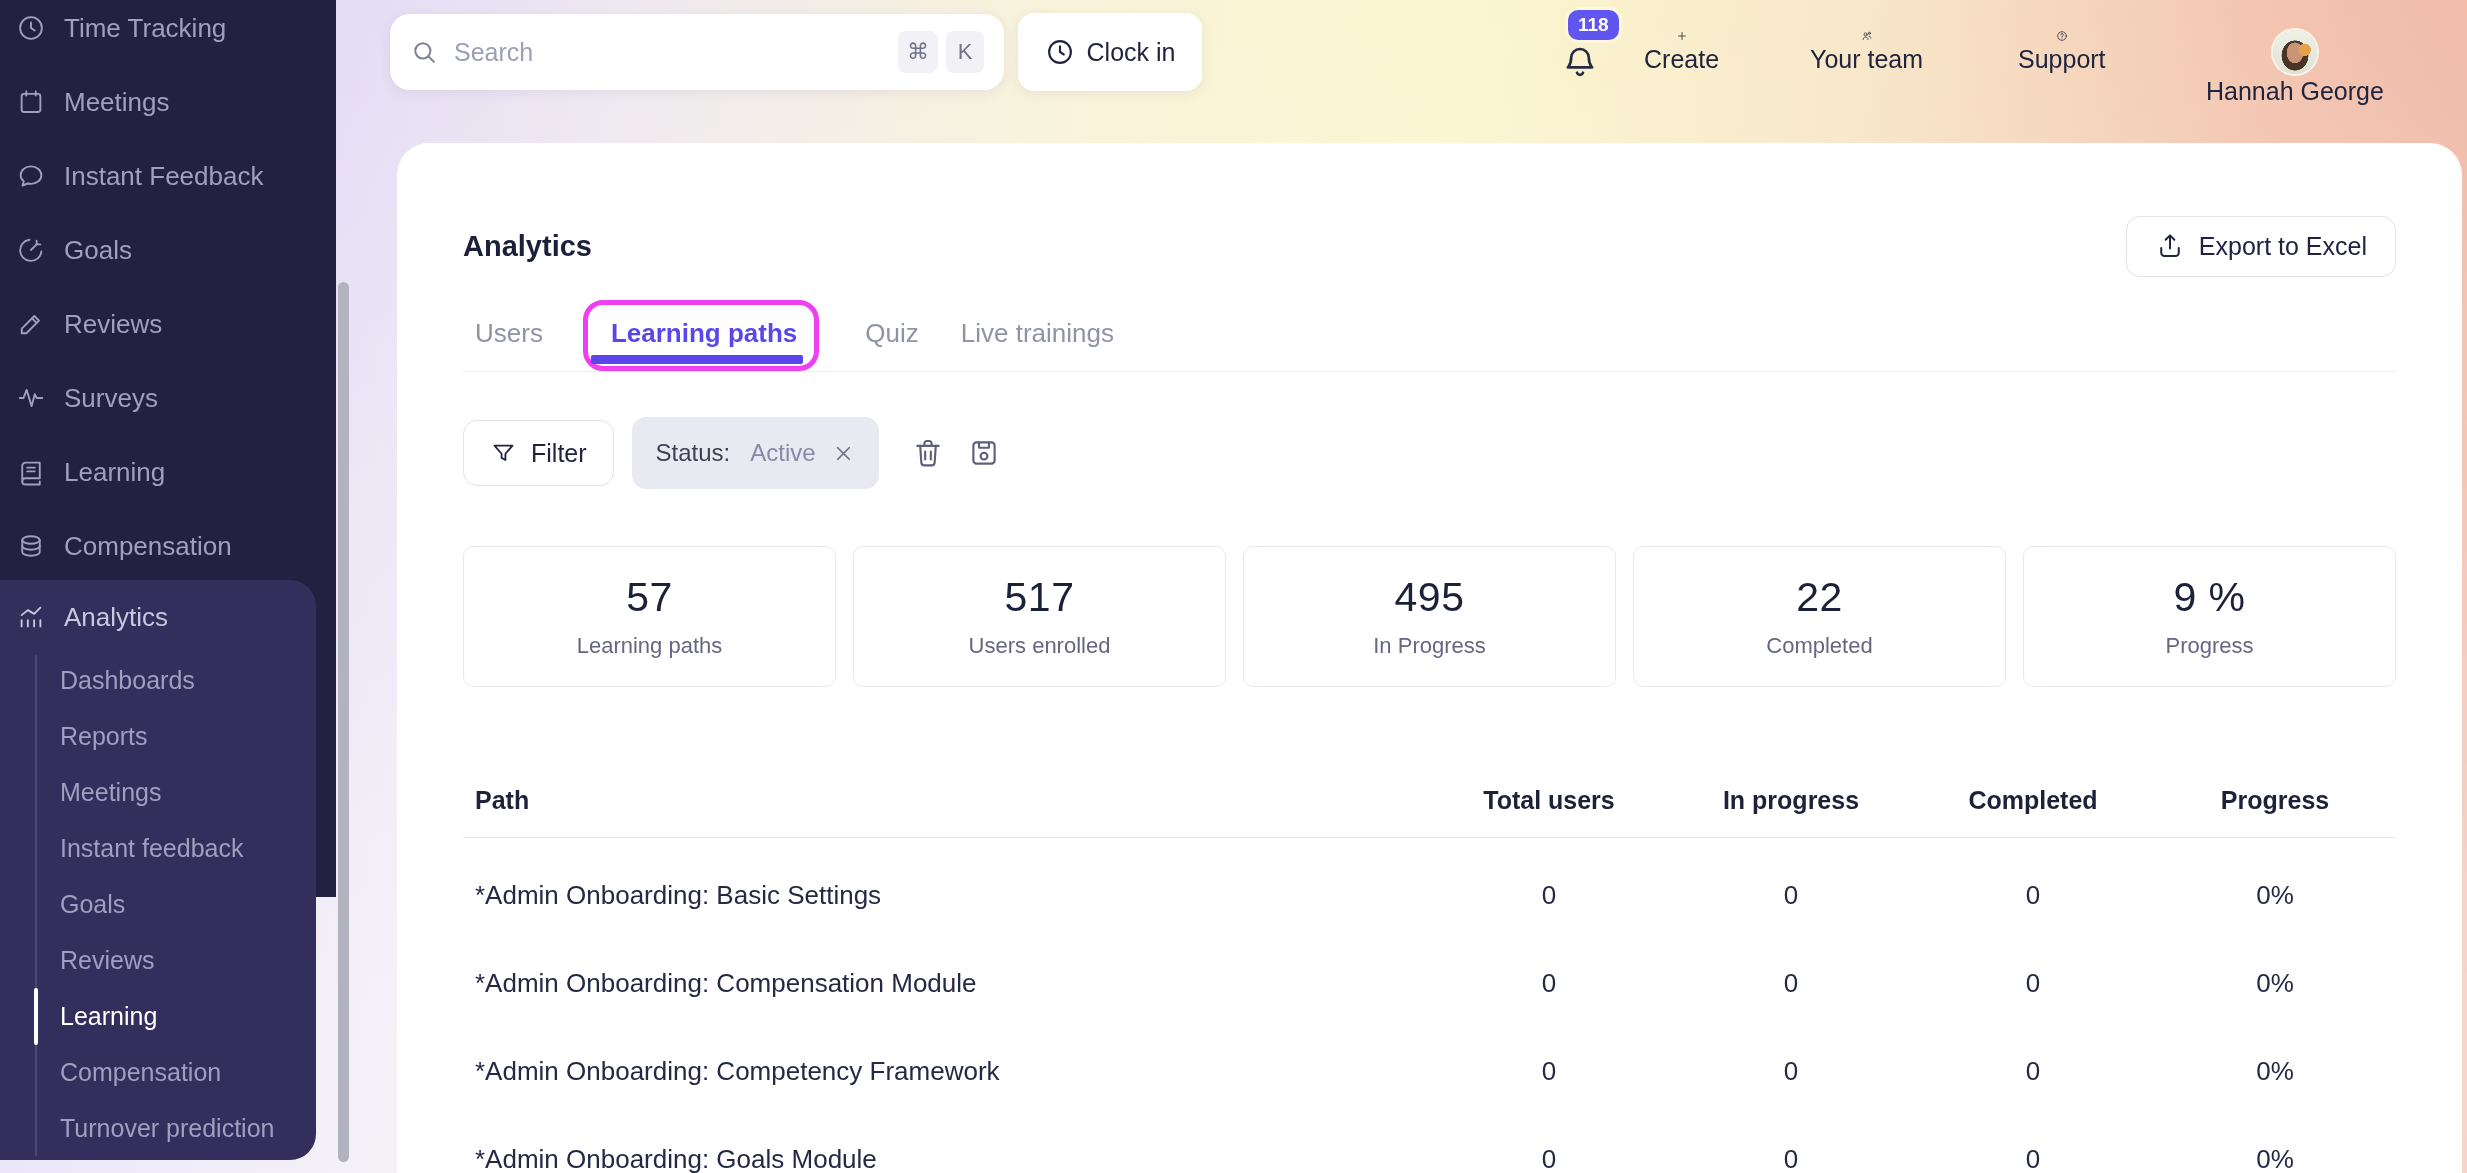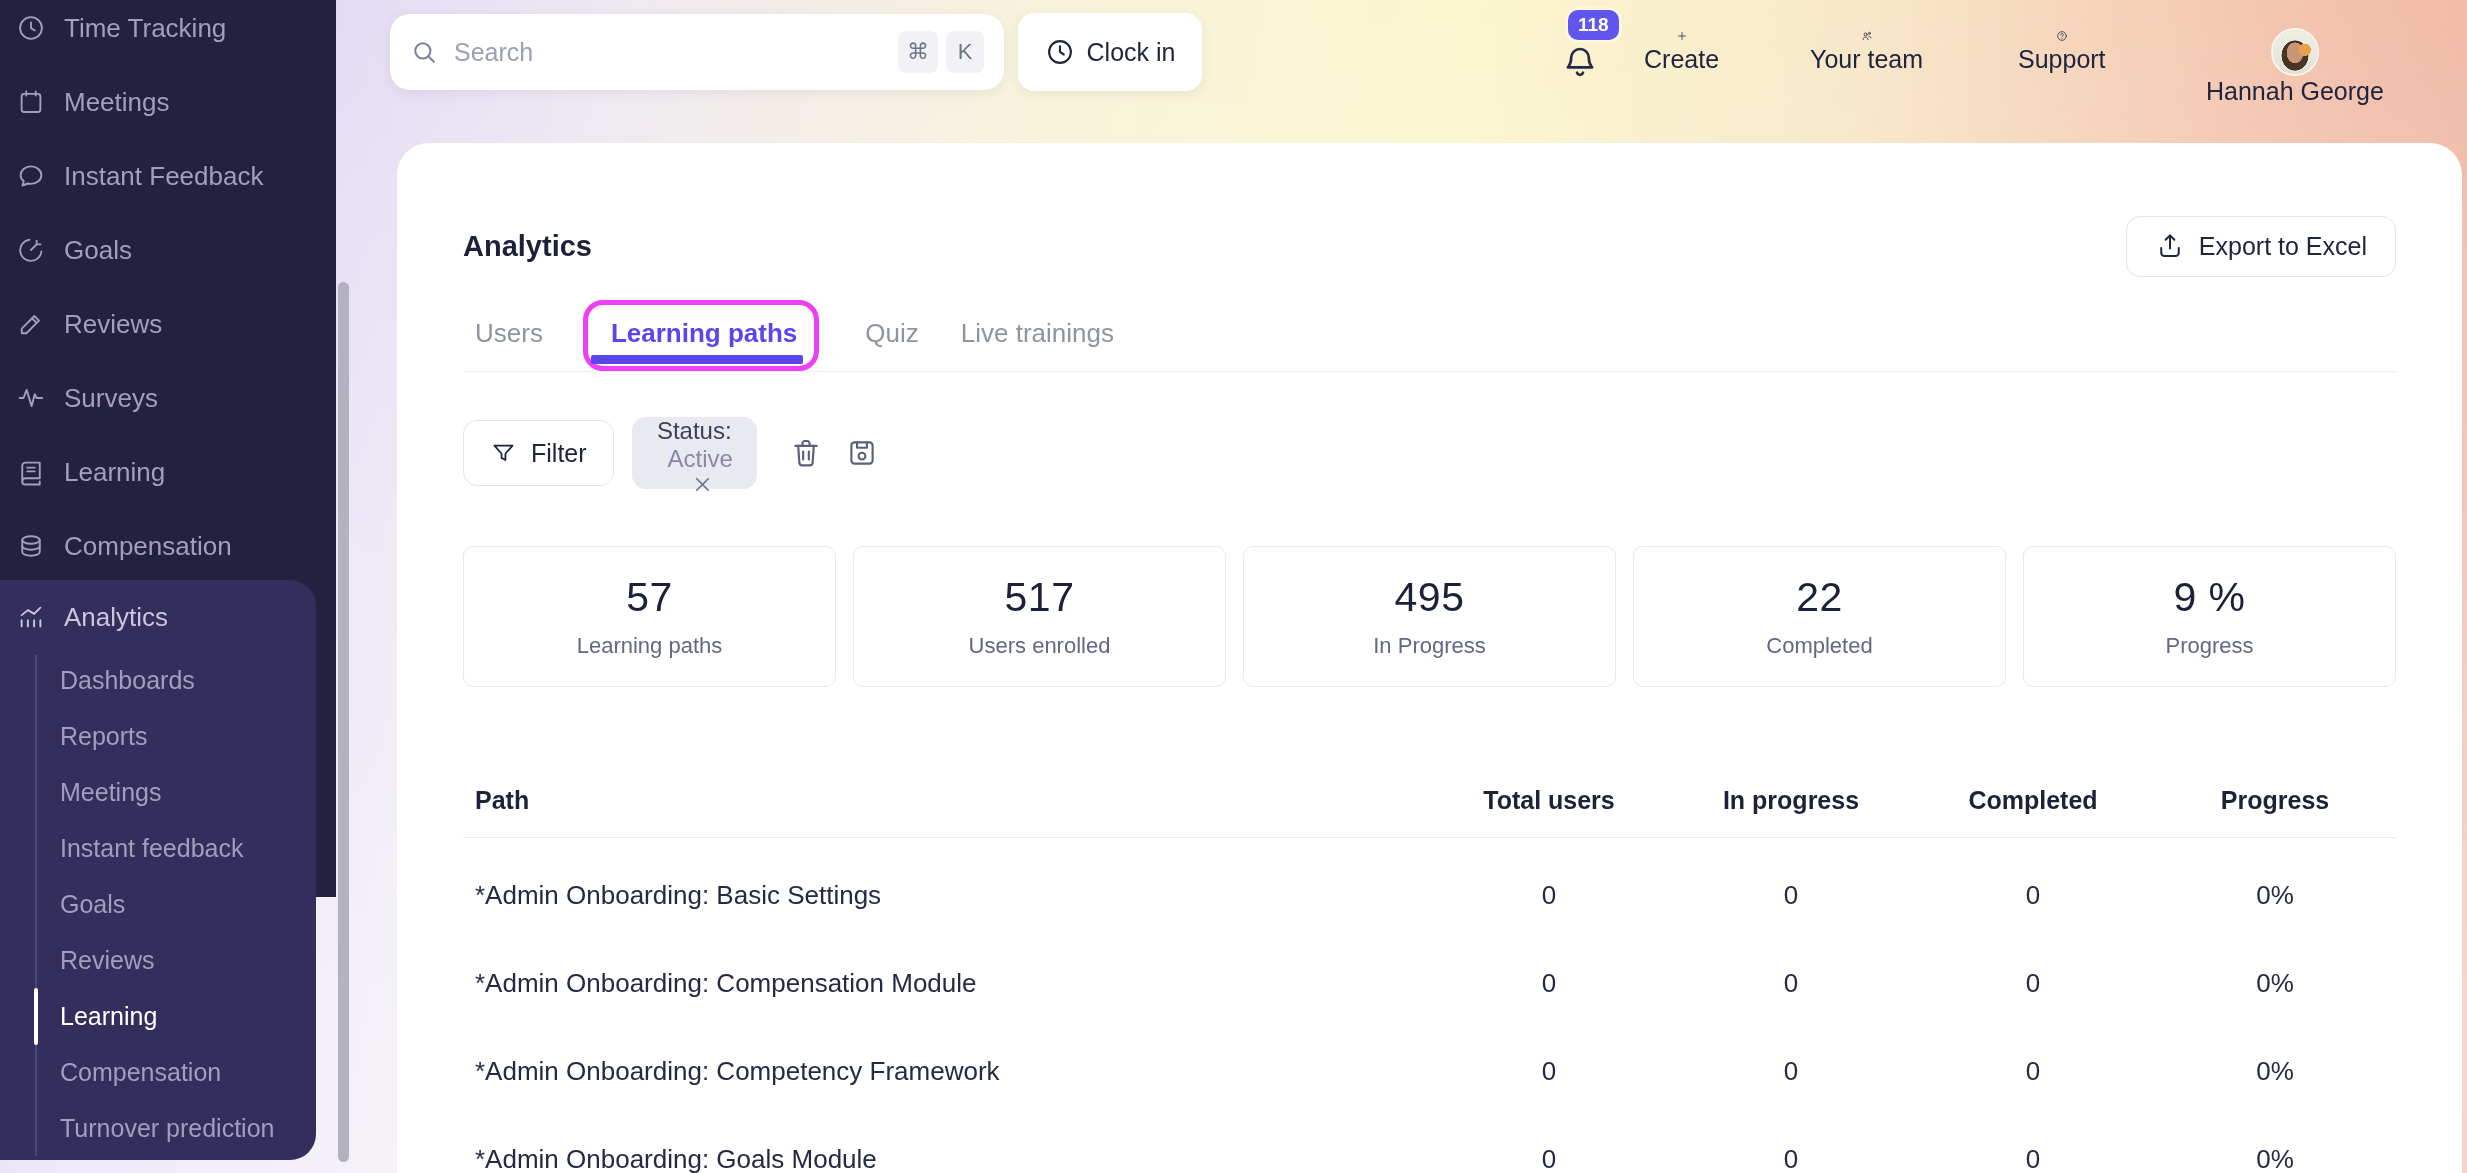--- a/index.html
+++ b/index.html
@@ -131,24 +131,24 @@
     position:absolute; top:277px; left:66px; right:66px; height:66px;
     display:flex; align-items:center;
   }
   .filter-btn {
     height:66px; padding:0 26px; background:#fff; border:1px solid #e2e3eb; border-radius:14px;
     display:flex; align-items:center; gap:14px; font-size:25px; color:#20253f; cursor:pointer;
   }
   .filter-btn svg { width:27px; height:27px; }
   .filter-chip {
     margin-left:18px; height:72px; padding:0 24px; background:#e9e9f2; border-radius:14px;
-    display:flex; align-items:center; font-size:24px; cursor:pointer;flex-direction:column;
+    display:flex; align-items:center; font-size:24px; cursor:pointer;
   }
   .chip-key { color:#3c4158; }
-  .chip-val { color:#8b87a6; margin-left:12px; }
+  .chip-val { color:#8b87a6; margin-left:20px; }
   .chip-x { margin-left:16px; cursor:pointer; display:flex; }
   .chip-x svg { width:23px; height:23px; color:#6e7288; }
   .icon-btn { margin-left:32px; cursor:pointer; display:flex; }
   .icon-btn svg { width:34px; height:34px; color:#5c5f78; }
   .icon-btn.save { margin-left:22px; }
   
   .stats-row { position:absolute; top:403px; left:66px; right:66px; height:141px; display:flex; gap:17px; }
   .stat-card {
     flex:1; border:1px solid #e8e9f0; border-radius:10px; background:#fff;
     display:flex; flex-direction:column; align-items:center; justify-content:center; gap:12px;

